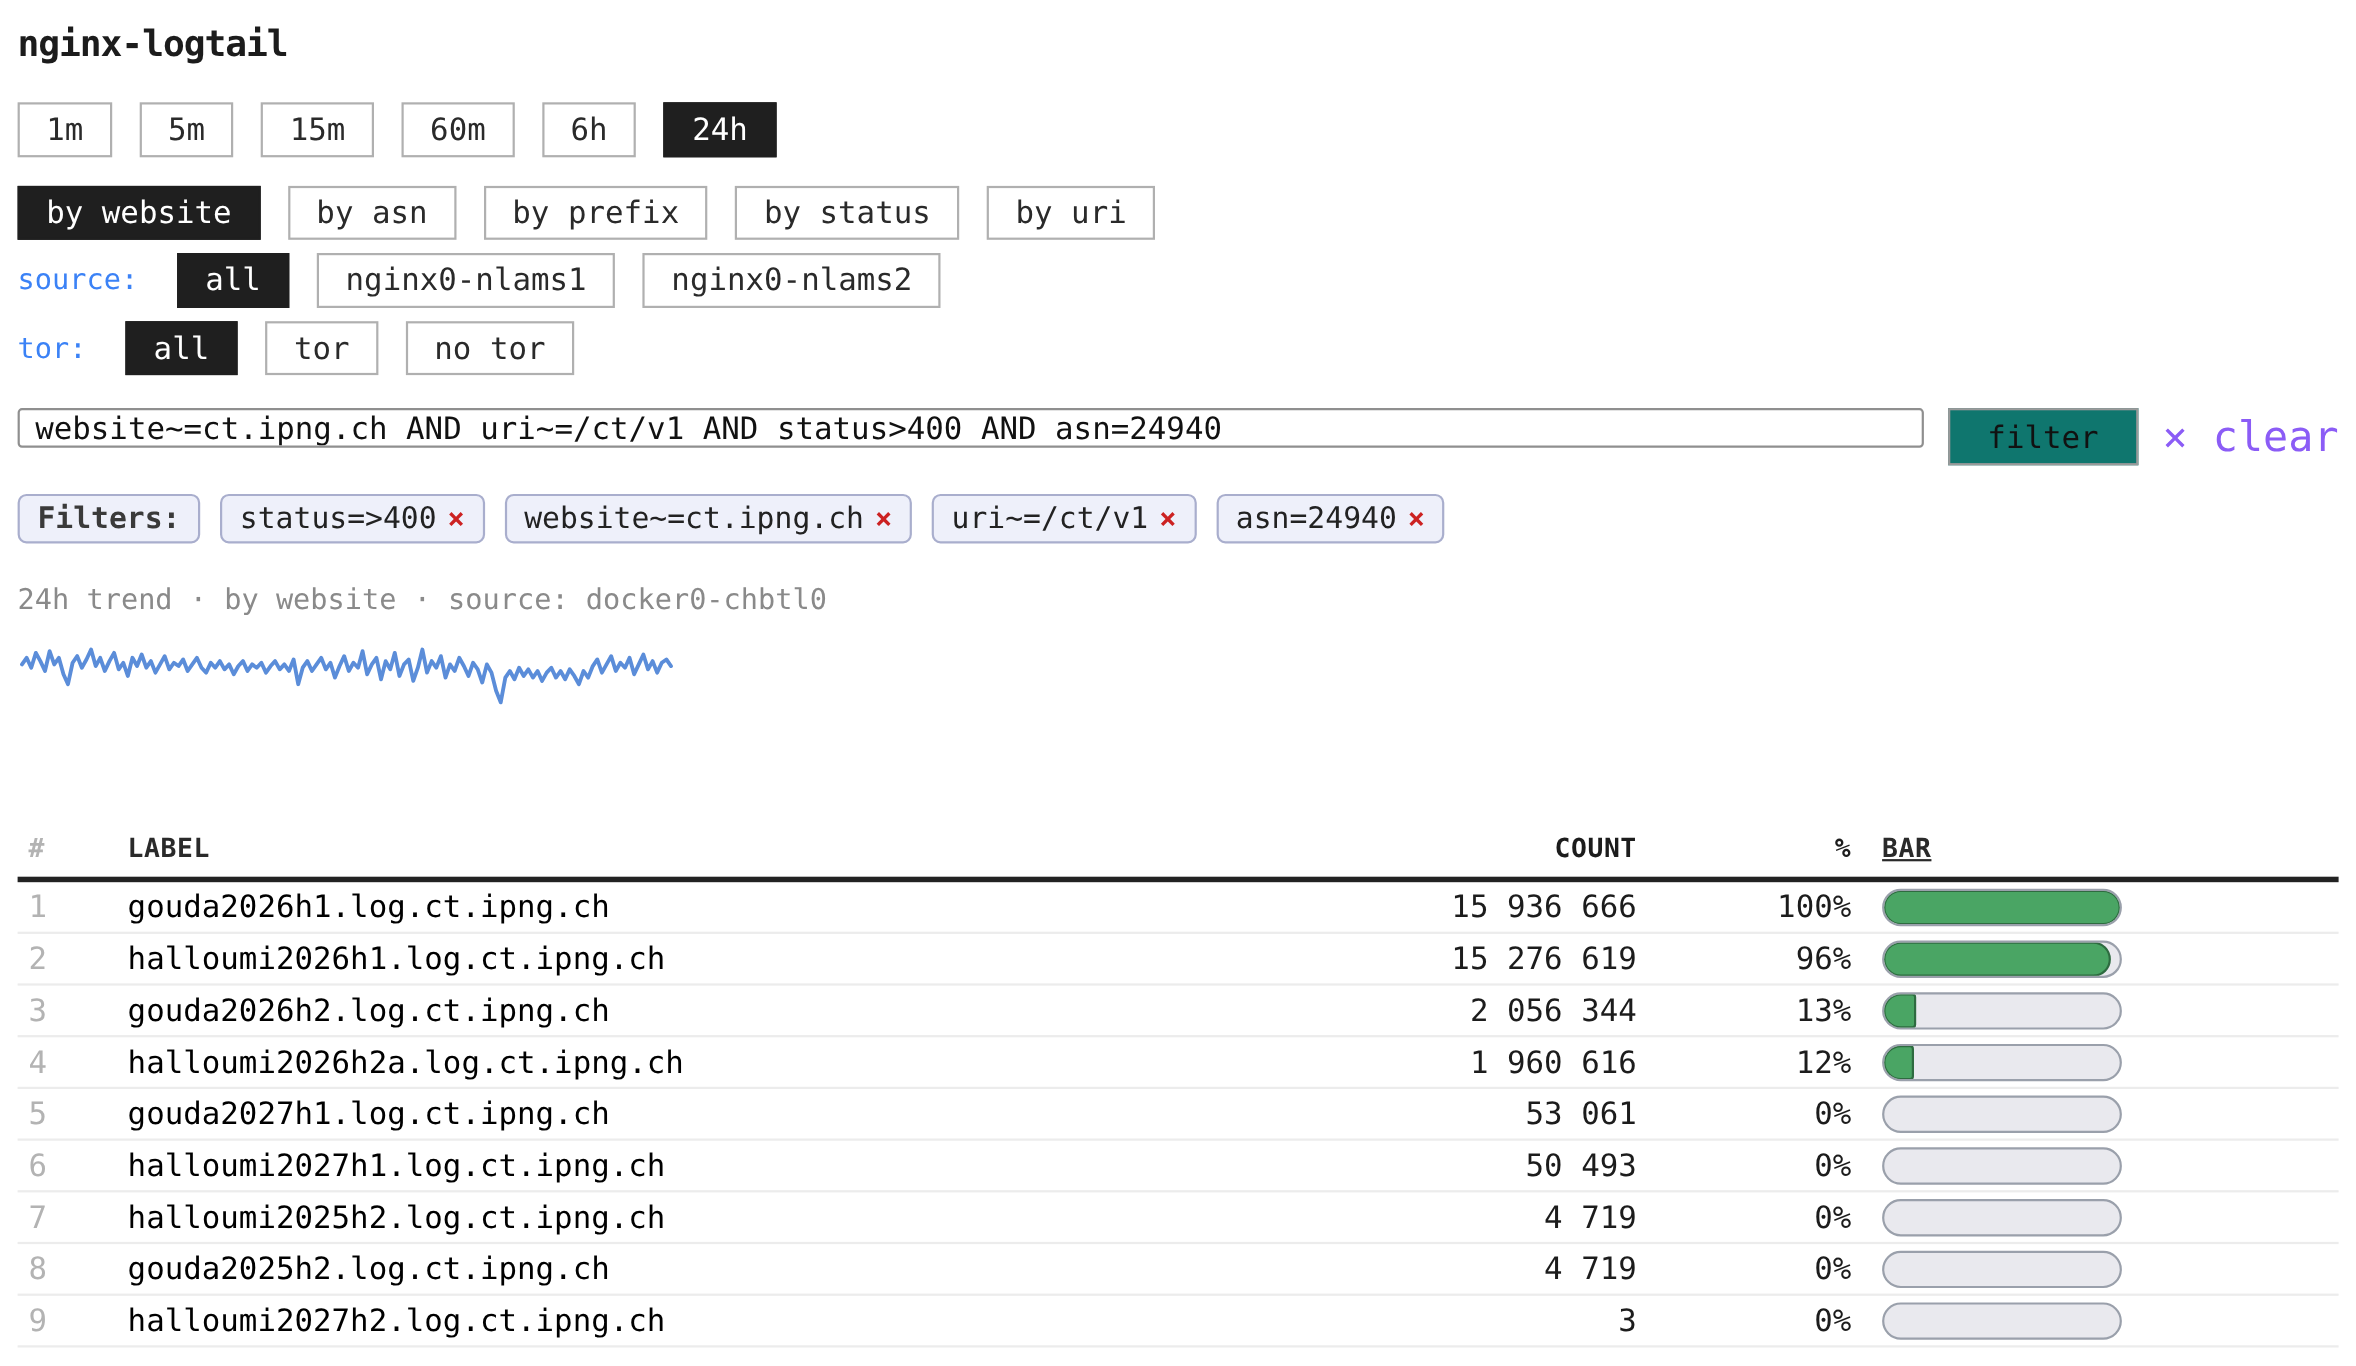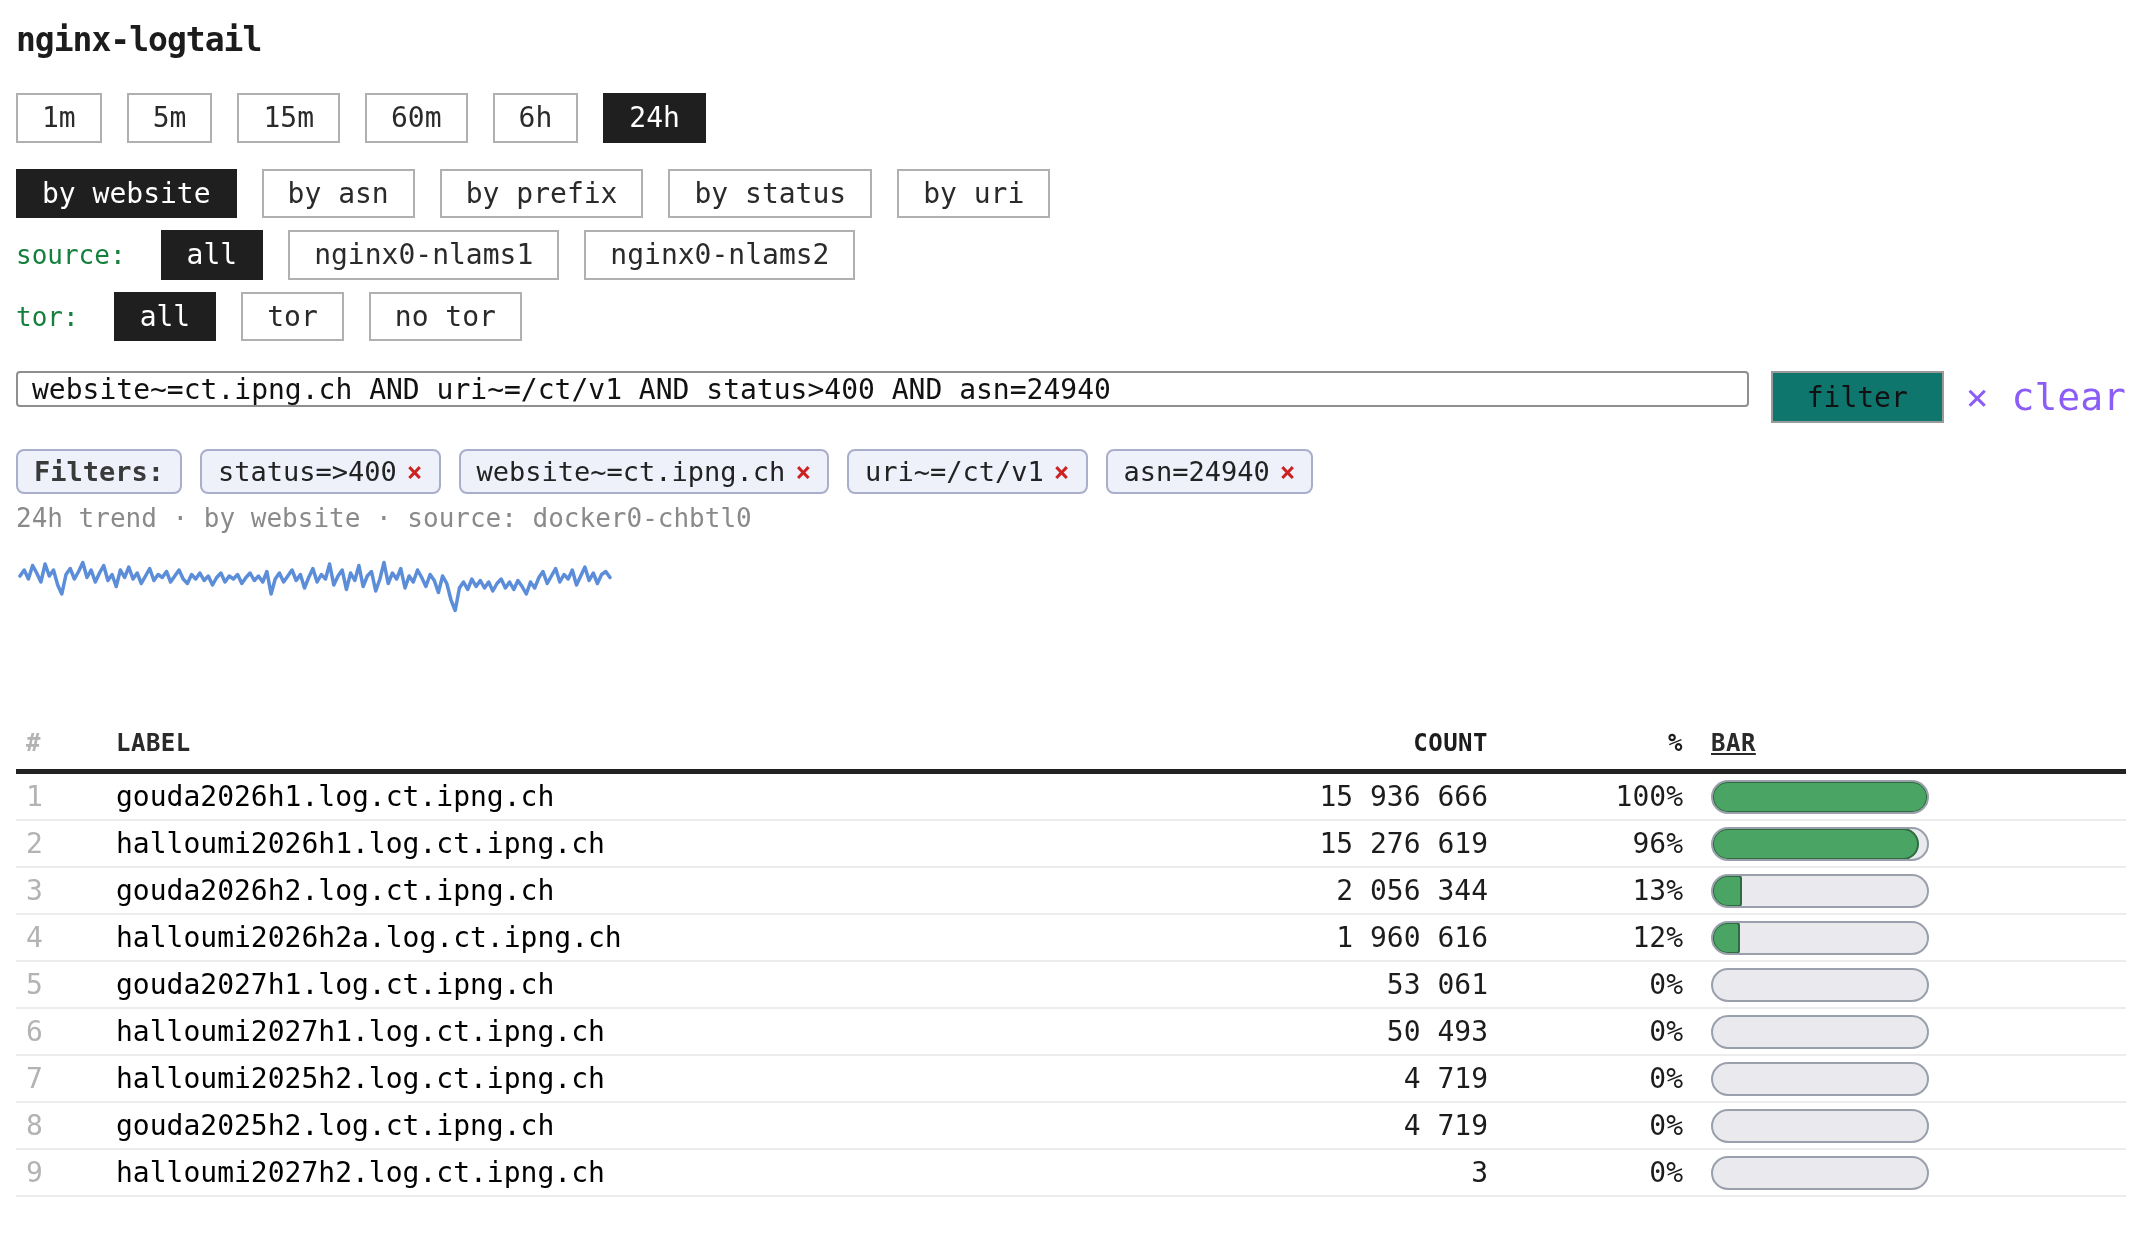--- a/index.html
+++ b/index.html
@@ -16,36 +16,36 @@
   .row-time   { margin-bottom: 26px; }
   .row-group  { margin-bottom: 12px; }
   .row-source { margin-bottom: 12px; }
   .row-tor    { margin-bottom: 30px; }
   .btn {
     display: inline-block; font-family: inherit; font-size: 28px; color: #2a2a2a;
     background: #fff; border: 2px solid #b0b0b0; padding: 6px 24px; cursor: pointer;
     white-space: nowrap; line-height: 1.2;
   }
   .btn.active { background: #1f1f1f; border-color: #1f1f1f; color: #fff; }
-  .mini-label { color: #15803d; font-size: 26px; margin-right: 10px; }
+  .mini-label { color: #3b82f6; font-size: 26px; margin-right: 10px; }
   .filter-row { display: flex; align-items: stretch; gap: 22px; margin-bottom: 26px; }
   .filter-input {
     flex: 1 1 auto; font-family: inherit; font-size: 28px; color: #111;
     border: 2px solid #8f8f8f; border-radius: 4px; padding: 8px 14px; height: 36px;
     outline: none; background: #fff;
   }
   .filter-btn {
     font-family: inherit; font-size: 28px; color: #111; background: #0f766e;
     border: 2px solid #9a9a9a; padding: 6px 34px; height: 52px; cursor: pointer;
   }
   .clear-link {
     display: flex; align-items: center; font-size: 38px; color: #8b5cf6;
     text-decoration: none; white-space: nowrap; cursor: pointer;
   }
-  .chips-row { display: flex; gap: 18px; align-items: center; margin-bottom: 9px; }
+  .chips-row { display: flex; gap: 18px; align-items: center; margin-bottom: 37px; }
   .chip {
     display: inline-flex; align-items: center; gap: 10px;
     background: #eef0fa; border: 2px solid #a9aecd; border-radius: 8px;
     padding: 5px 16px; font-size: 27px; color: #222; white-space: nowrap;
   }
   .chip-label { font-weight: bold; color: #3a3a3a; }
   .chip-x { color: #cc2222; font-weight: bold; cursor: pointer; font-size: 26px; }
   .trend-caption { color: #8a8a8a; font-size: 26px; margin-bottom: 14px; }
   .sparkline-wrap { height: 80px; margin-bottom: 4px; }
   

